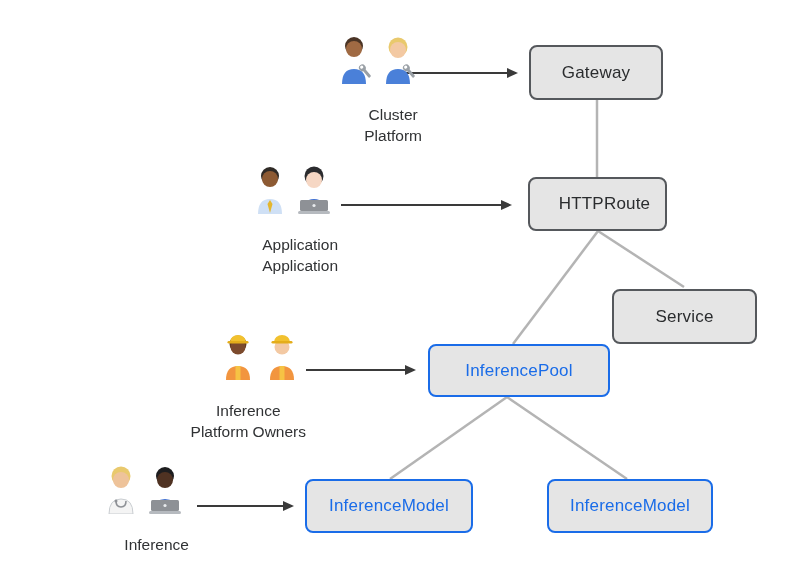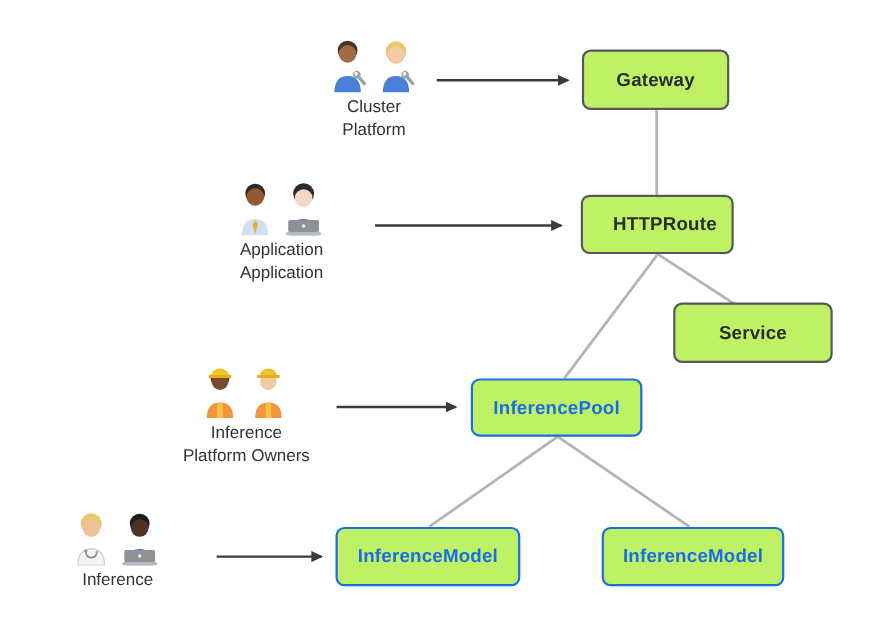--- a/index.html
+++ b/index.html
@@ -11,41 +11,41 @@
     overflow:hidden;
   }
   svg.edges{position:absolute;left:0;top:0;pointer-events:none;}
   .edge-gray{stroke:var(--connector,#b4b4b4);stroke-width:2.5;fill:none;}
   .edge-black{stroke:var(--arrow,#3a3a3a);stroke-width:2.2;fill:none;}
   .arrowhead{fill:var(--arrow,#3a3a3a);}
   .node{
     position:absolute;
     box-sizing:border-box;
     display:flex;align-items:center;justify-content:center;
-    background:#bef264;
+    background:#e5e5e5;
     border:2.5px solid var(--core-border,#55585c);
     border-radius:8px;
-    font-weight:700;font-size:17px;
+    font-weight:400;font-size:17px;
     color:var(--core-text,#2a2c2e);
     letter-spacing:.2px;
   }
   .node.ext{
     border-color:var(--extension-border,#1a6ce8);
     color:var(--extension-text,#1a6ce8);
   }
   #node-gateway{left:529px;top:45px;width:134px;height:55px;}
   #node-httproute{left:528px;top:177px;width:139px;height:54px;padding-left:14px;}
-  #node-service{left:612px;top:275px;width:145px;height:55px;text-align:right;}
-  #node-inferencepool{left:428px;top:344px;width:156px;height:53px;}
+  #node-service{left:612px;top:289px;width:145px;height:55px;text-align:right;}
+  #node-inferencepool{left:428px;top:344px;width:182px;height:53px;}
   #node-inferencemodel-left{left:305px;top:479px;width:168px;height:54px;}
   #node-inferencemodel-right{left:547px;top:479px;width:166px;height:54px;}
   .persona{
     position:absolute;
-    display:flex;flex-direction:column;align-items:center;
-    gap:3px;width:164px;text-align:center;
+    display:flex;flex-direction:column;align-items:flex-end;
+    gap:20px;width:164px;text-align:center;
   }
   #persona-cluster-operators{left:258px;top:34px;}
   #persona-application-developers{left:174px;top:164px;}
   #persona-inference-platform-owners{left:142px;top:330px;}
   #persona-inference-workload-owners{left:25px;top:464px;}
   .persona-label{
     font-size:15.5px;line-height:21px;color:#303234;
   }
   .persona-label span{display:block;}
 </style>

